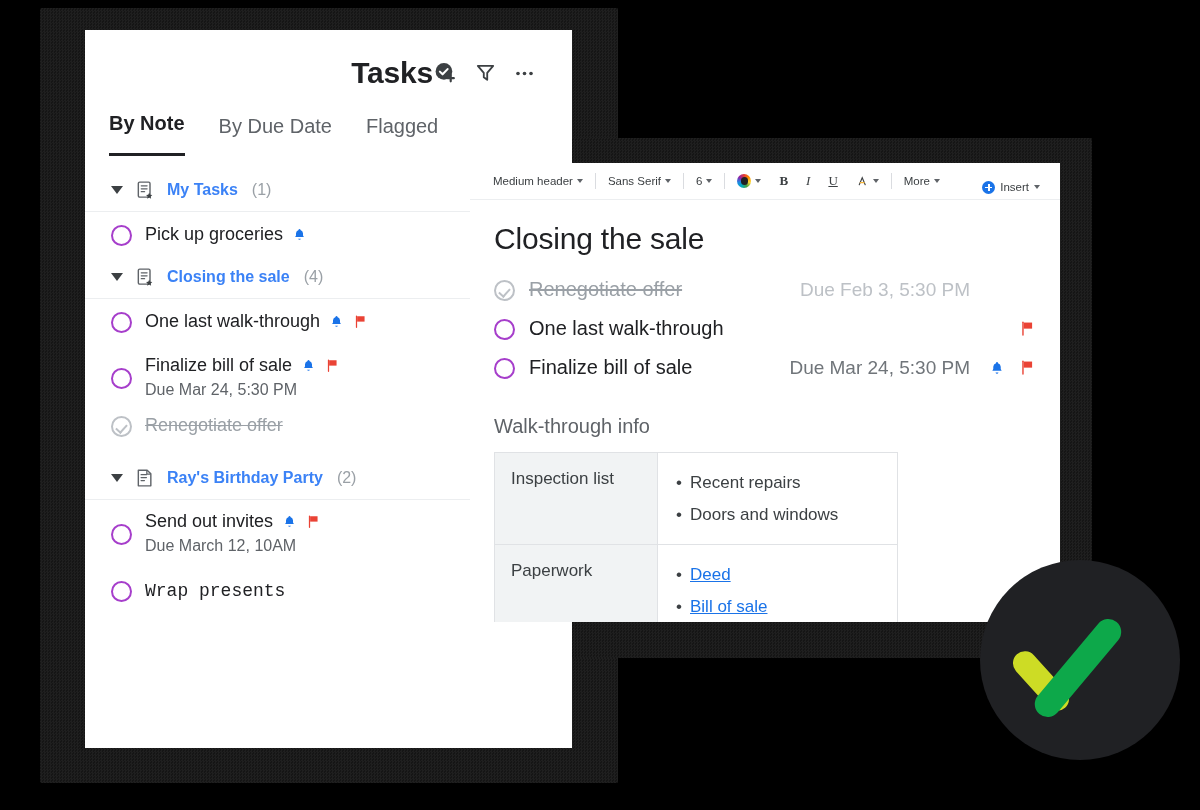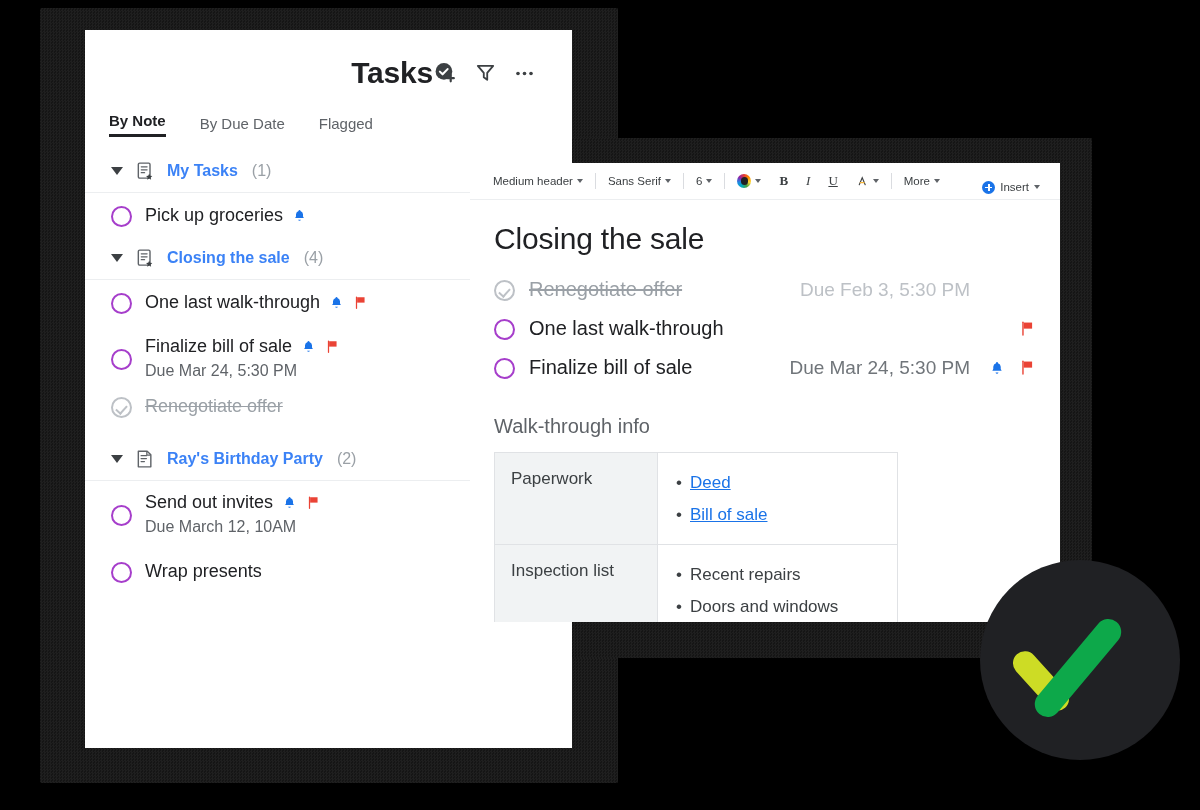--- a/index.html
+++ b/index.html
@@ -65,23 +65,23 @@
   }
   .hicon { display: block; cursor: pointer; }
 
   .tabs {
     display: flex;
     align-items: flex-end;
     gap: 34px;
     padding: 22px 24px 0 24px;
   }
   .tab {
-    font-size: 15px;
+    font-size: 20px;
     color: #5f6368;
-    padding-bottom: 5px;
+    padding-bottom: 18px;
     cursor: pointer;
     white-space: nowrap;
   }
   .tab.active {
     color: #202124;
     font-weight: 700;
     border-bottom: 3px solid #202124;
   }
 
   .list { margin-top: 14px; }
@@ -500,21 +500,21 @@
             <svg width="15" height="15" viewBox="0 0 24 24">
                 <path d="M5.6 3.2v18" stroke="#ea4335" stroke-width="2" stroke-linecap="round"></path>
                 <path d="M6.6 3.6h11.9v8.6H6.6z" fill="#ea4335"></path>
               </svg>
           </span>
         </div>
         <div class="task-due">Due March 12, 10AM</div>
       </div>
     </div>
 
-    <div class="task-row" style="padding-top:13px;">
+    <div class="task-row" style="padding-top:13px;font-family:Liberation Mono, monospace;">
       <span class="circle"></span>
       <div class="task-body">
         <div class="task-line">
           <span class="task-title">Wrap presents</span>
         </div>
       </div>
     </div>
 
   </div>
 </div>
@@ -610,38 +610,38 @@
             </svg>
         </span>
       </span>
     </div>
 
     <div class="section-title">Walk-through info</div>
 
     <table class="tbl">
       <tbody>
           <tr>
+        <td class="keycol">Inspection list</td>
+        <td class="valcol">
+          <ul class="bullets">
+            <li>Recent repairs</li>
+            <li>Doors and windows</li>
+
+          </ul>
+        </td>
+      </tr>
+      <tr>
         <td class="keycol">Paperwork</td>
         <td class="valcol">
           <ul class="bullets">
             <li><a href="#">Deed</a></li>
             <li><a href="#">Bill of sale</a></li>
           </ul>
         </td>
       </tr>
-      <tr>
-        <td class="keycol">Inspection list</td>
-        <td class="valcol">
-          <ul class="bullets">
-            <li>Recent repairs</li>
-            <li>Doors and windows</li>
-
-          </ul>
-        </td>
-      </tr>
     </tbody>
       </table>
   </div>
 </div>
 
 <div id="check-badge">
   <span class="chk-short"></span>
   <span class="chk-long"></span>
 </div>
 

